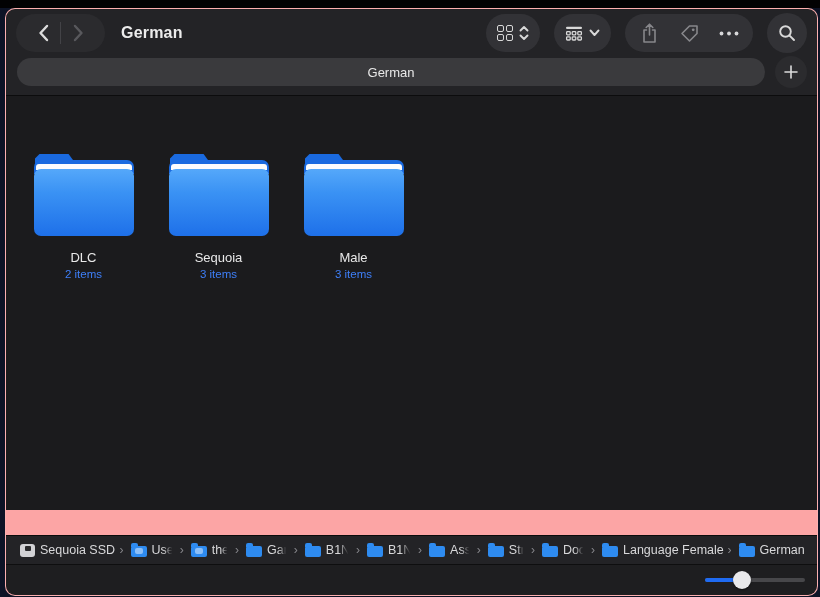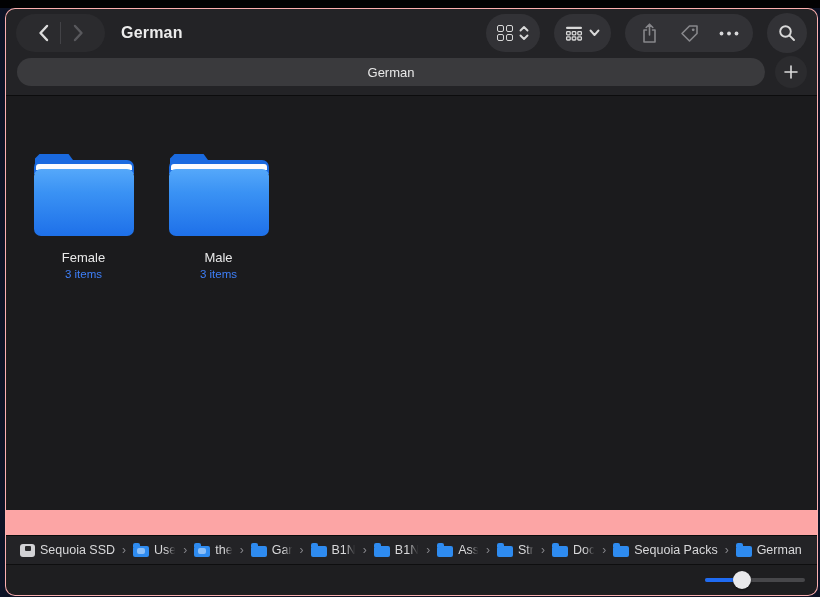--- a/index.html
+++ b/index.html
@@ -198,43 +198,55 @@
       <span>
         <svg width="14" height="14" viewBox="0 0 14 14">
             <path d="M7 1 V13 M1 7 H13" stroke="#dcdcdc" stroke-width="1.6" stroke-linecap="round"></path>
           </svg>
       </span>
     </div>
   </div>
 
   <div class="content">
 
-
     <div class="cell">
       <div class="icon-wrap">
         <div class="icon-folder">
             <div class="f-tab"></div>
             <div class="f-back"></div>
             <div class="f-strip"></div>
             <div class="f-front"></div>
           </div>
       </div>
-      <div class="item-name">Female</div>
-      <div class="item-count">3 items</div>
+      <div class="item-name">DLC</div>
+      <div class="item-count">2 items</div>
     </div>
 
     <div class="cell">
       <div class="icon-wrap">
         <div class="icon-folder">
             <div class="f-tab"></div>
             <div class="f-back"></div>
             <div class="f-strip"></div>
             <div class="f-front"></div>
           </div>
       </div>
+      <div class="item-name">Sequoia</div>
+      <div class="item-count">3 items</div>
+    </div>
+
+    <div class="cell">
+      <div class="icon-wrap">
+        <div class="icon-folder">
+            <div class="f-tab"></div>
+            <div class="f-back"></div>
+            <div class="f-strip"></div>
+            <div class="f-front"></div>
+          </div>
+      </div>
       <div class="item-name">Male</div>
       <div class="item-count">3 items</div>
     </div>
 
 
   </div>
 
   <div class="pathbar">
     <div class="crumb">
       <span class="pb-drive"></span>
@@ -285,21 +297,21 @@
     <span class="crumb-sep">›</span>
 
     <div class="crumb">
       <span class="pb-folder"></span>
       <span class="crumb-label fade">Doc</span>
     </div>
     <span class="crumb-sep">›</span>
 
     <div class="crumb">
       <span class="pb-folder"></span>
-      <span class="crumb-label">Sequoia Packs</span>
+      <span class="crumb-label">Language Female</span>
     </div>
     <span class="crumb-sep">›</span>
 
     <div class="crumb">
       <span class="pb-folder"></span>
       <span class="crumb-label">German</span>
     </div>
   </div>
 
   <div class="statusbar">

